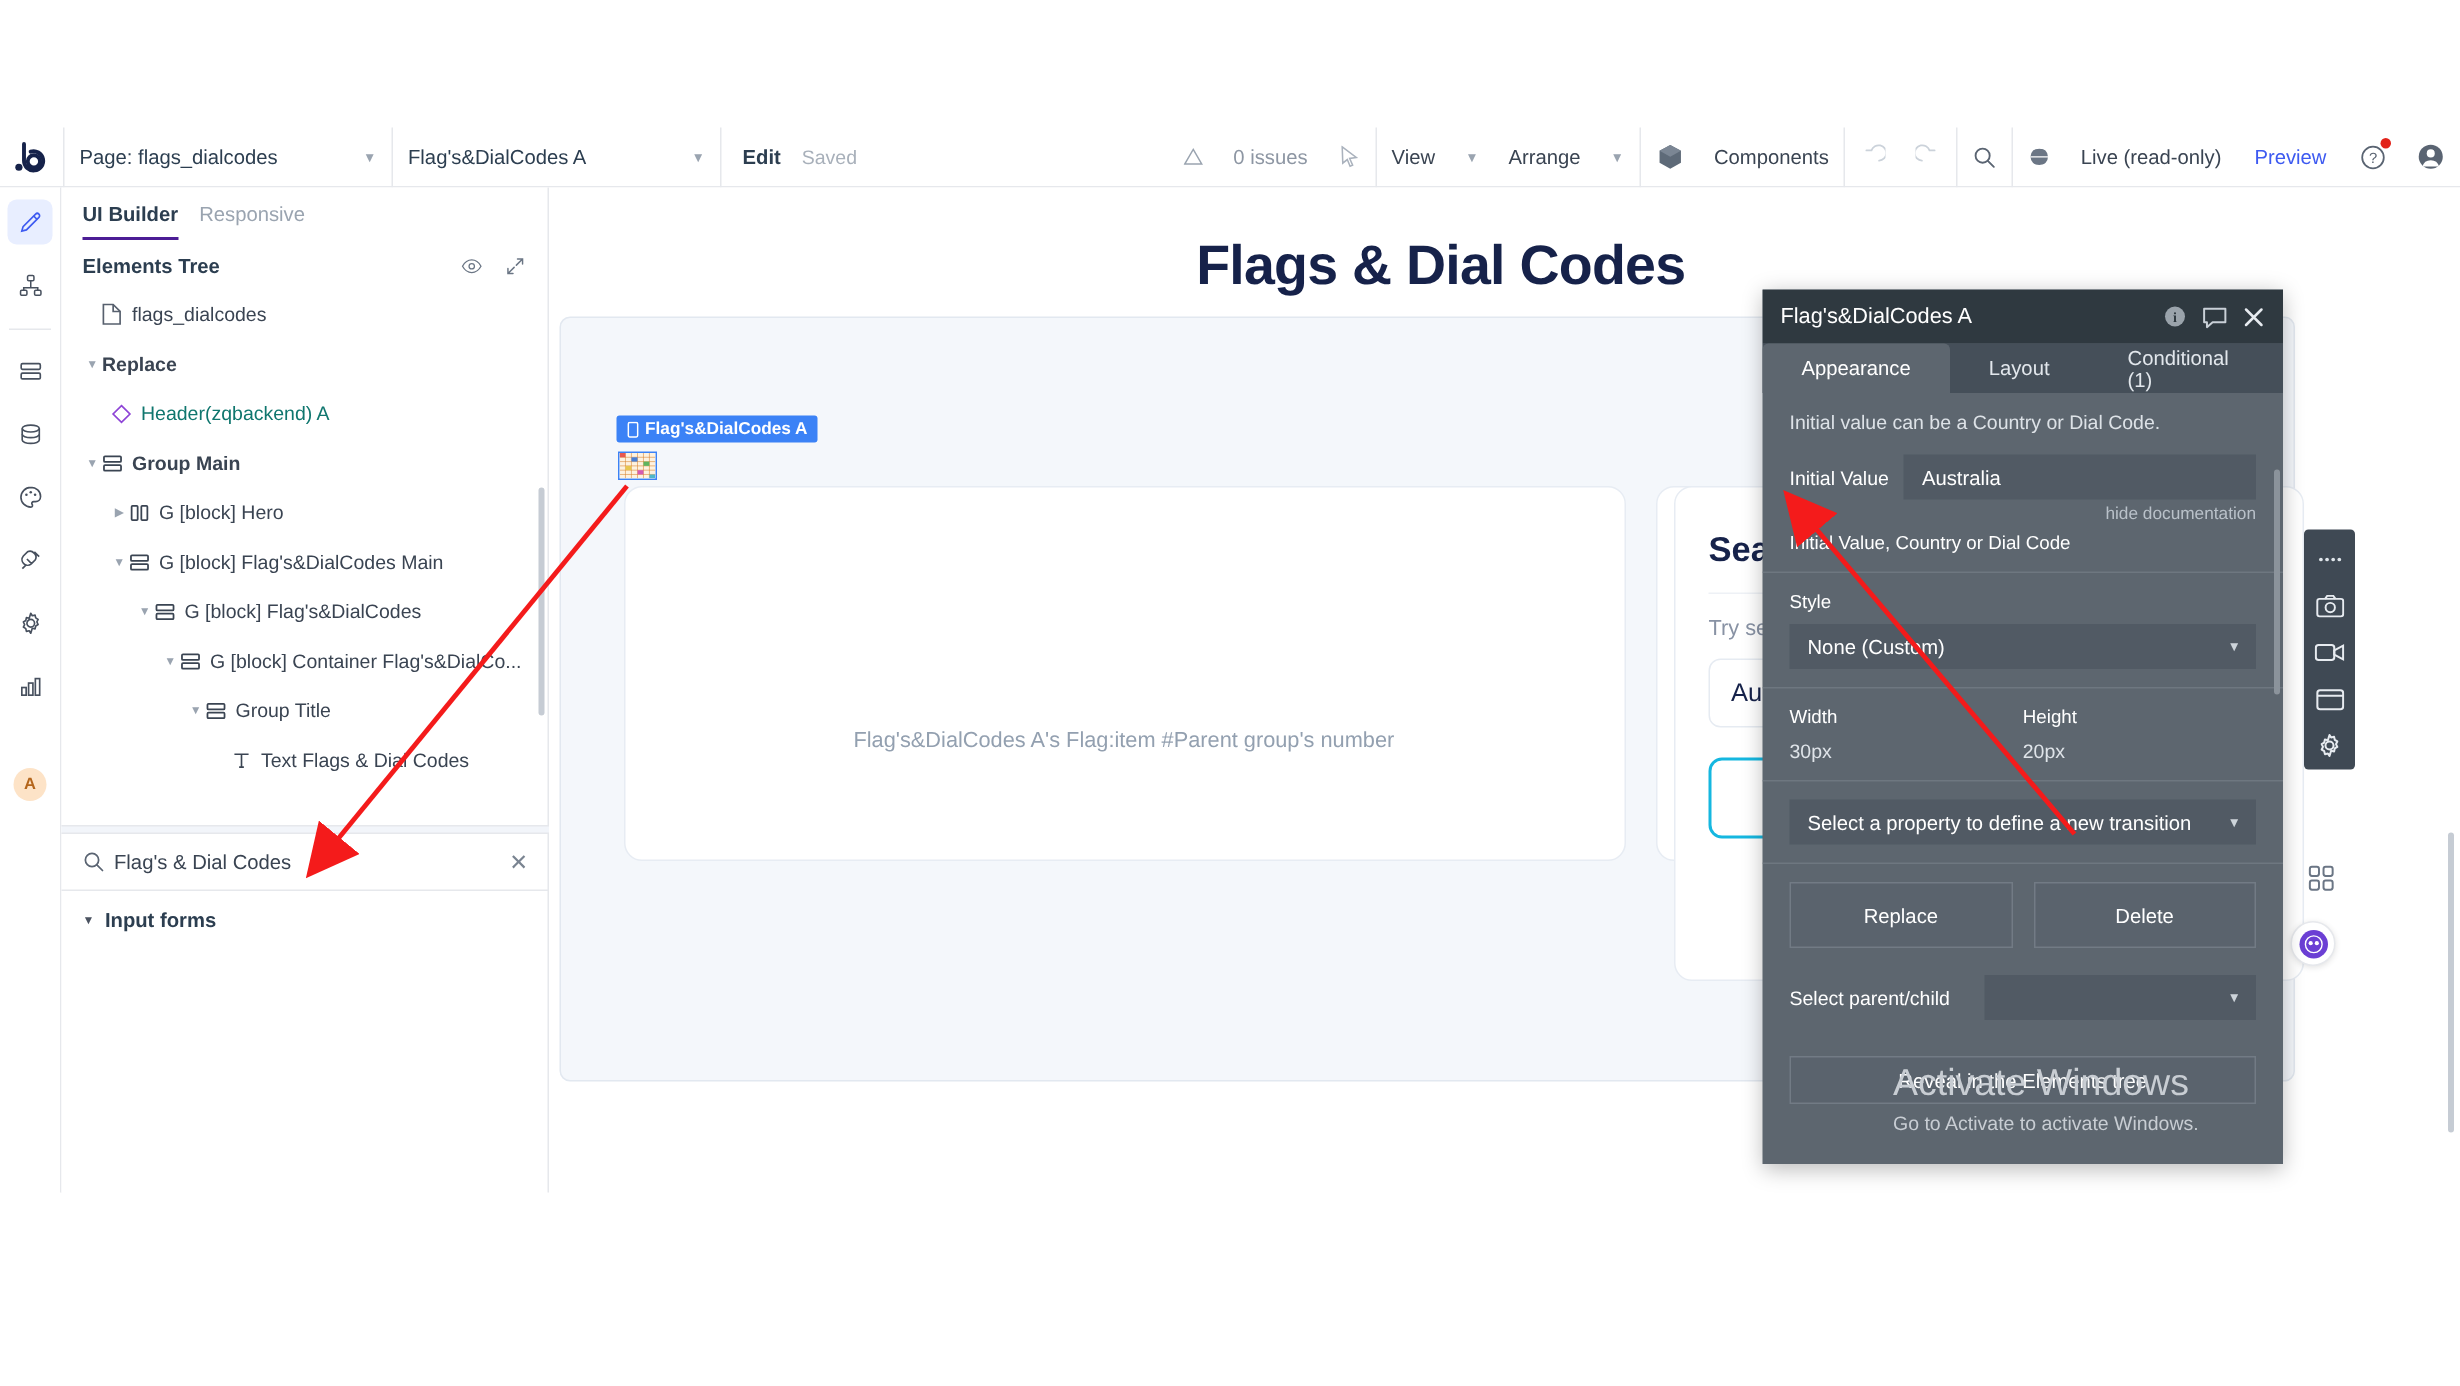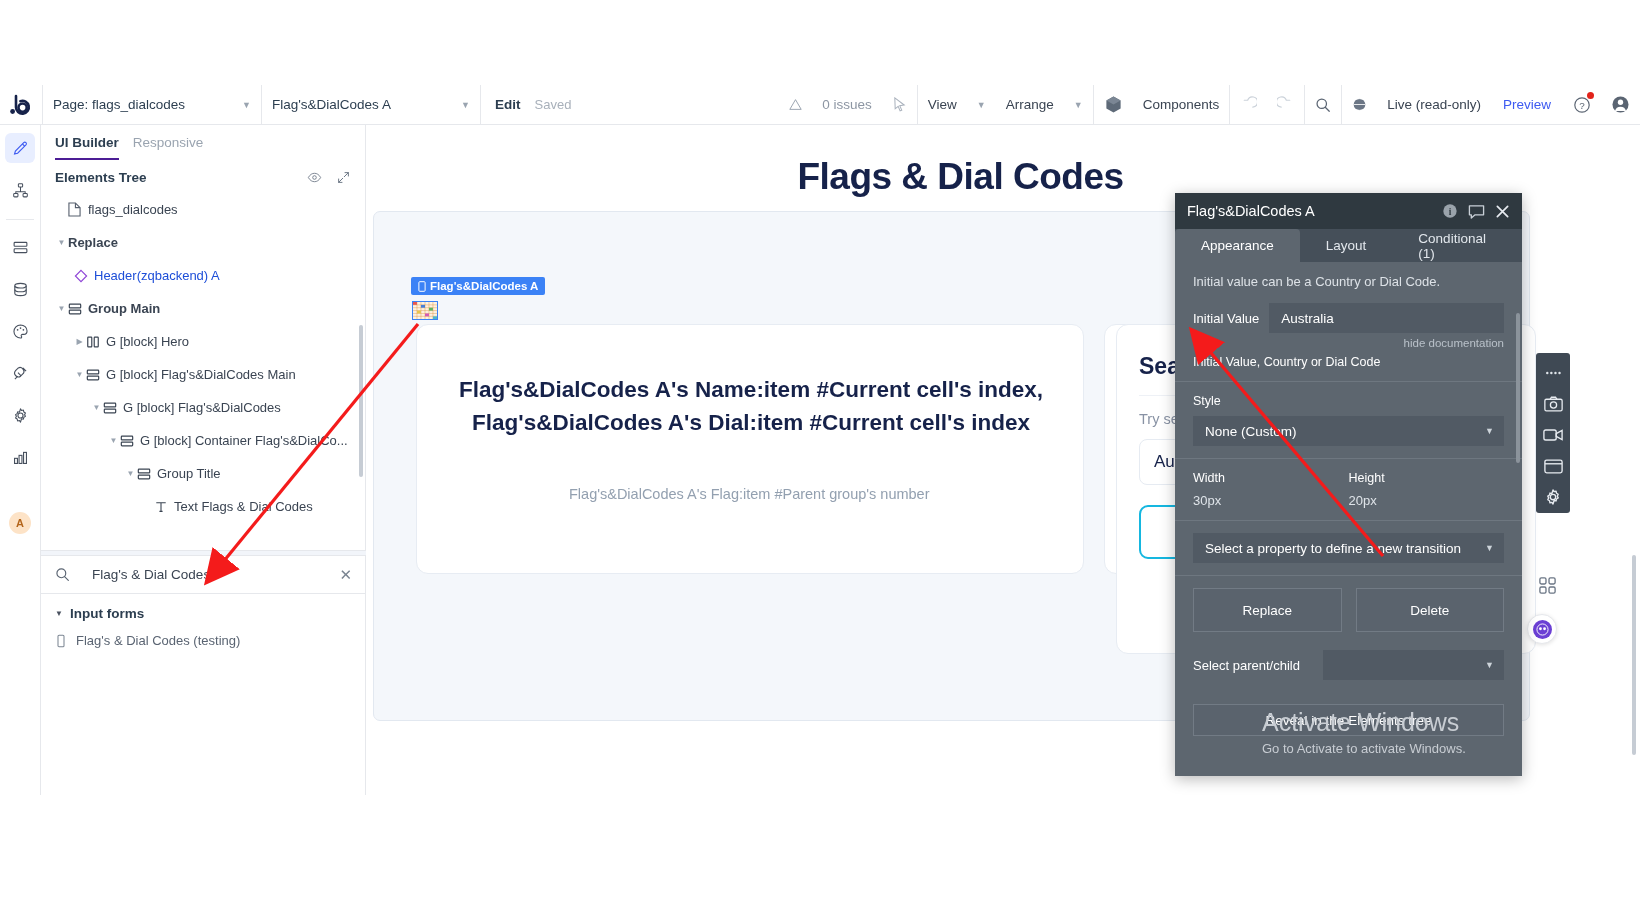--- a/index.html
+++ b/index.html
@@ -78,31 +78,31 @@
     padding:10px 14px 6px 14px;
   }
   .lp-head-title { font-size:13.5px; font-weight:700; color:#2c3e50; }
   .lp-head-ic { display:flex; gap:14px; color:#6b7685; }
 
   .tree { padding:2px 0 0 0; font-size:13px; color:#3a4452; }
   .tnode { display:flex; align-items:center; height:33px; white-space:nowrap; }
   .tarrow { width:13px; font-size:8px; color:#9aa4b0; flex:none; display:flex; justify-content:center;}
   .ticon { width:20px; flex:none; display:flex; align-items:center; color:#57606e; }
   .tlabel { overflow:hidden; text-overflow:ellipsis; }
-  .tnode.comp .tlabel { color:#1d4ed8; }
+  .tnode.comp .tlabel { color:#0f766e; }
   .tnode.bold .tlabel { font-weight:700; }
 
   .tree-scrollbar {
     position:absolute; right:2px; top:200px; width:4px; height:152px;
     background:#c6ccd4; border-radius:3px;
   }
   .lp-divider { height:6px; background:#f2f5fa; border-top:1px solid #e6e8ec; border-bottom:1px solid #e6e8ec;}
 
   .lp-search2 {
-    height:38px; display:flex; align-items:center; gap:22px; padding:0 14px;
+    height:38px; display:flex; align-items:center; gap:6px; padding:0 14px;
     border-bottom:1px solid #e6e8ec; font-size:13.5px; color:#3a4452;
   }
   .lp-search2 .x { margin-left:auto; color:#7a8491; font-size:15px; }
   .lp-group { display:flex; align-items:center; gap:7px; padding:12px 14px 6px 14px;
     font-size:13.5px; font-weight:700; color:#2c3e50; }
   .lp-group .tri { font-size:8px; color:#4a5260; }
   .lp-item { display:flex; align-items:center; gap:9px; padding:6px 14px; font-size:13px; color:#5a6472; }
 
   
   .canvas {
@@ -543,39 +543,30 @@
           <circle cx="7.6" cy="7.6" r="5.3" fill="none" stroke="#5a6472" stroke-width="1.4"></circle>
           <line x1="11.5" y1="11.5" x2="16" y2="16" stroke="#5a6472" stroke-width="1.4" stroke-linecap="round"></line>
         </svg>
         <span>Flag's &amp; Dial Codes</span>
         <span class="x">✕</span>
       </div>
       <div class="lp-group">
         <span class="tri">▼</span>
         <span>Input forms</span>
       </div>
-      <div class="lp-item">
-        <span>
-          <svg class="ic" width="12" height="14" viewBox="0 0 14 16">
-              <rect x="3.5" y="1.3" width="7" height="13.4" rx="1.2" fill="none" stroke="#7a8491" stroke-width="1.2"></rect>
-            </svg>
-        </span>
-        <span>Flag's &amp; Dial Codes (testing)</span>
-      </div>
     </div>
   </div>
 
   <div class="canvas">
 
     <div class="page-title">Flags &amp; Dial Codes</div>
 
     <div class="page-frame">
 
       <div class="card-left">
-        <div class="card-left-h">Flag's&amp;DialCodes A's Name:item #Current cell's index, Flag's&amp;DialCodes A's Dial:item #Current cell's index</div>
         <div class="card-left-sub">Flag's&amp;DialCodes A's Flag:item #Parent group's number</div>
       </div>
 
       <div class="card-mid"></div>
 
       <div class="card-right">
         <div class="cr-title">Search</div>
         <div class="cr-rule"></div>
         <div class="cr-sub">Try searching</div>
         <div class="cr-in1">

